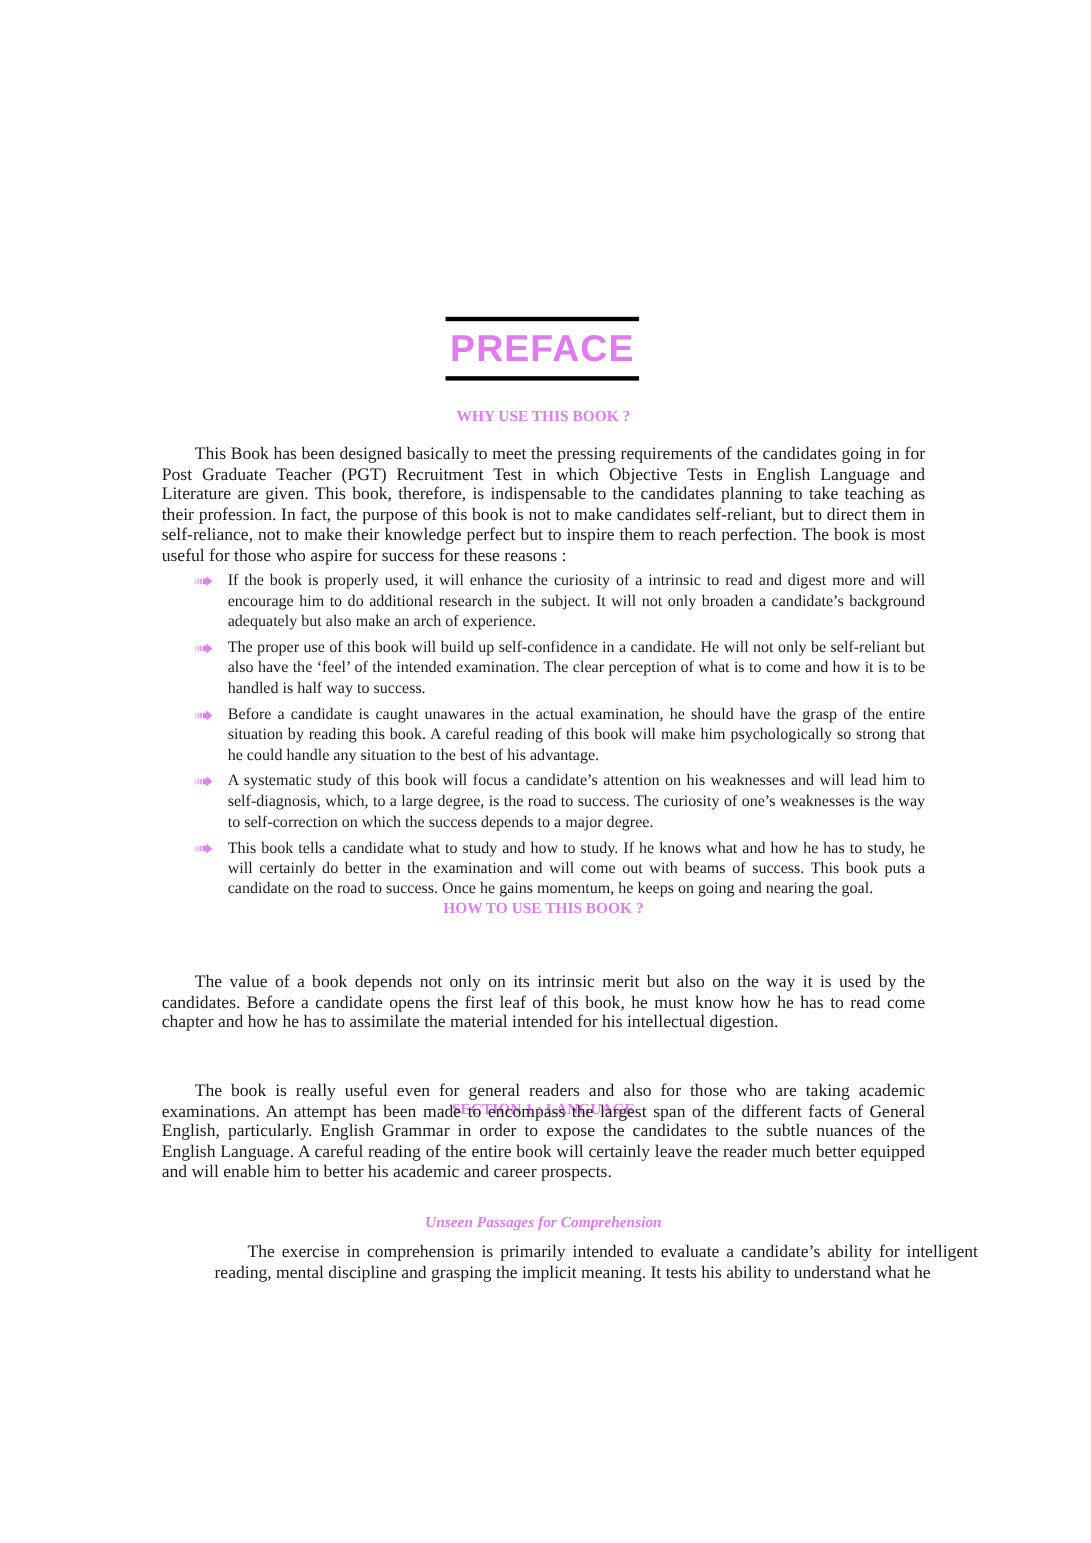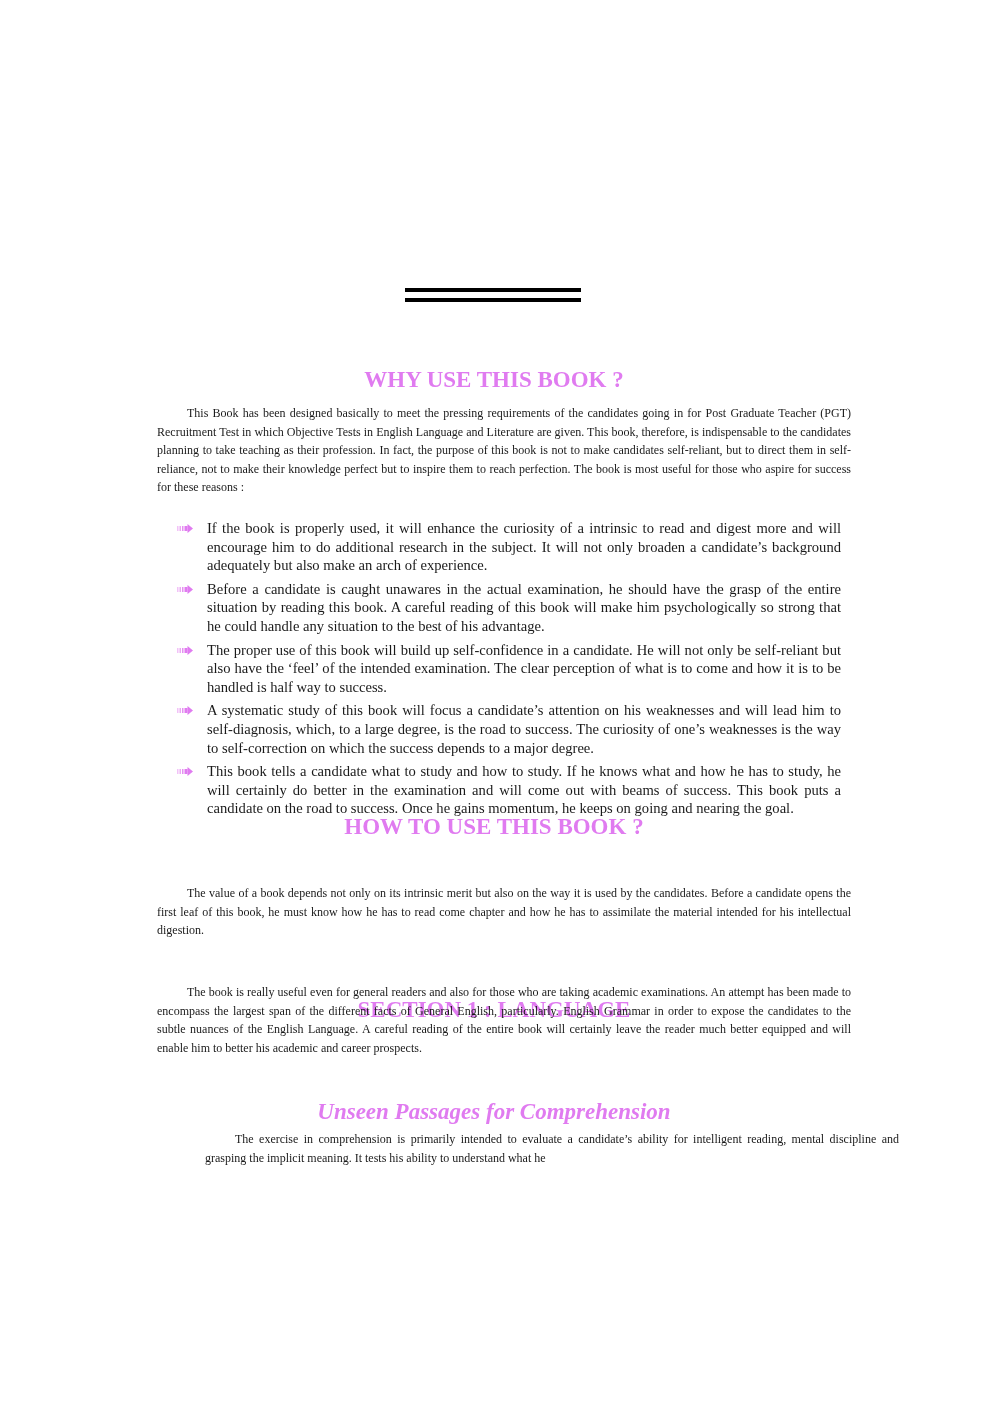--- a/index.html
+++ b/index.html
@@ -42,29 +42,29 @@
       letter-spacing: 1px;
       line-height: 38px;
       color: #E07BF0;
     }
     .heading {
       position: absolute;
       left: 0;
       width: 694px;
       text-align: center;
       font-weight: bold;
-      font-size: 23px;
+      font-size: 14px;
       color: #E07BF0;
       line-height: 22px;
     }
     .para {
       position: absolute;
-      left: 10px;
+      left: 0;
       width: 694px;
-      font-size: 12px;
+      font-size: 16px;
       line-height: 18.6px;
       text-align: justify;
       text-indent: 30px;
       margin: 0;
     }
     .bullets {
       position: absolute;
       left: 0;
       width: 694px;
       margin: 0;
@@ -87,20 +87,21 @@
       height: 9px;
     }
   </style>
 </head>
 <body>
 
 <div class="page">
 
   <div class="title-block">
     <div class="rule top"></div>
+    <div class="main-title">PREFACE</div>
     <div class="rule bottom"></div>
   </div>
 
   <div class="heading" style="top:369px;">WHY USE THIS BOOK ?</div>
 
   <p class="para" style="top:404px;">This Book has been designed basically to meet the pressing requirements of the candidates going in for Post Graduate Teacher (PGT) Recruitment Test in which Objective Tests in English Language and Literature are given. This book, therefore, is indispensable to the candidates planning to take teaching as their profession. In fact, the purpose of this book is not to make candidates self-reliant, but to direct them in self-reliance, not to make their knowledge perfect but to inspire them to reach perfection. The book is most useful for those who aspire for success for these reasons :</p>
 
   <ul class="bullets" style="top:519px;">
     <li class="bullet">
       <svg class="bullet-icon" viewBox="0 0 16 9">
@@ -113,31 +114,31 @@
       <span>If the book is properly used, it will enhance the curiosity of a intrinsic to read and digest more and will encourage him to do additional research in the subject. It will not only broaden a candidate’s background adequately but also make an arch of experience.</span>
     </li>
     <li class="bullet">
       <svg class="bullet-icon" viewBox="0 0 16 9">
         <rect x="0" y="2" width="1.5" height="5" fill="#F2C2F8"></rect>
         <rect x="2.5" y="2" width="1.5" height="5" fill="#EBA6F4"></rect>
         <rect x="5" y="2" width="1.5" height="5" fill="#E58FF2"></rect>
         <rect x="7.5" y="2" width="3" height="5" fill="#E07BF0"></rect>
         <polygon points="10.5,0 16,4.5 10.5,9" fill="#E07BF0"></polygon>
       </svg>
-      <span>Before a candidate is caught unawares in the actual examination, he should have the grasp of the entire situation by reading this book. A careful reading of this book will make him psychologically so strong that he could handle any situation to the best of his advantage.</span>
+      <span>The proper use of this book will build up self-confidence in a candidate. He will not only be self-reliant but also have the ‘feel’ of the intended examination. The clear perception of what is to come and how it is to be handled is half way to success.</span>
     </li>
     <li class="bullet">
       <svg class="bullet-icon" viewBox="0 0 16 9">
         <rect x="0" y="2" width="1.5" height="5" fill="#F2C2F8"></rect>
         <rect x="2.5" y="2" width="1.5" height="5" fill="#EBA6F4"></rect>
         <rect x="5" y="2" width="1.5" height="5" fill="#E58FF2"></rect>
         <rect x="7.5" y="2" width="3" height="5" fill="#E07BF0"></rect>
         <polygon points="10.5,0 16,4.5 10.5,9" fill="#E07BF0"></polygon>
       </svg>
-      <span>The proper use of this book will build up self-confidence in a candidate. He will not only be self-reliant but also have the ‘feel’ of the intended examination. The clear perception of what is to come and how it is to be handled is half way to success.</span>
+      <span>Before a candidate is caught unawares in the actual examination, he should have the grasp of the entire situation by reading this book. A careful reading of this book will make him psychologically so strong that he could handle any situation to the best of his advantage.</span>
     </li>
     <li class="bullet">
       <svg class="bullet-icon" viewBox="0 0 16 9">
         <rect x="0" y="2" width="1.5" height="5" fill="#F2C2F8"></rect>
         <rect x="2.5" y="2" width="1.5" height="5" fill="#EBA6F4"></rect>
         <rect x="5" y="2" width="1.5" height="5" fill="#E58FF2"></rect>
         <rect x="7.5" y="2" width="3" height="5" fill="#E07BF0"></rect>
         <polygon points="10.5,0 16,4.5 10.5,9" fill="#E07BF0"></polygon>
       </svg>
       <span>A systematic study of this book will focus a candidate’s attention on his weaknesses and will lead him to self-diagnosis, which, to a large degree, is the road to success. The curiosity of one’s weaknesses is the way to self-correction on which the success depends to a major degree.</span>

